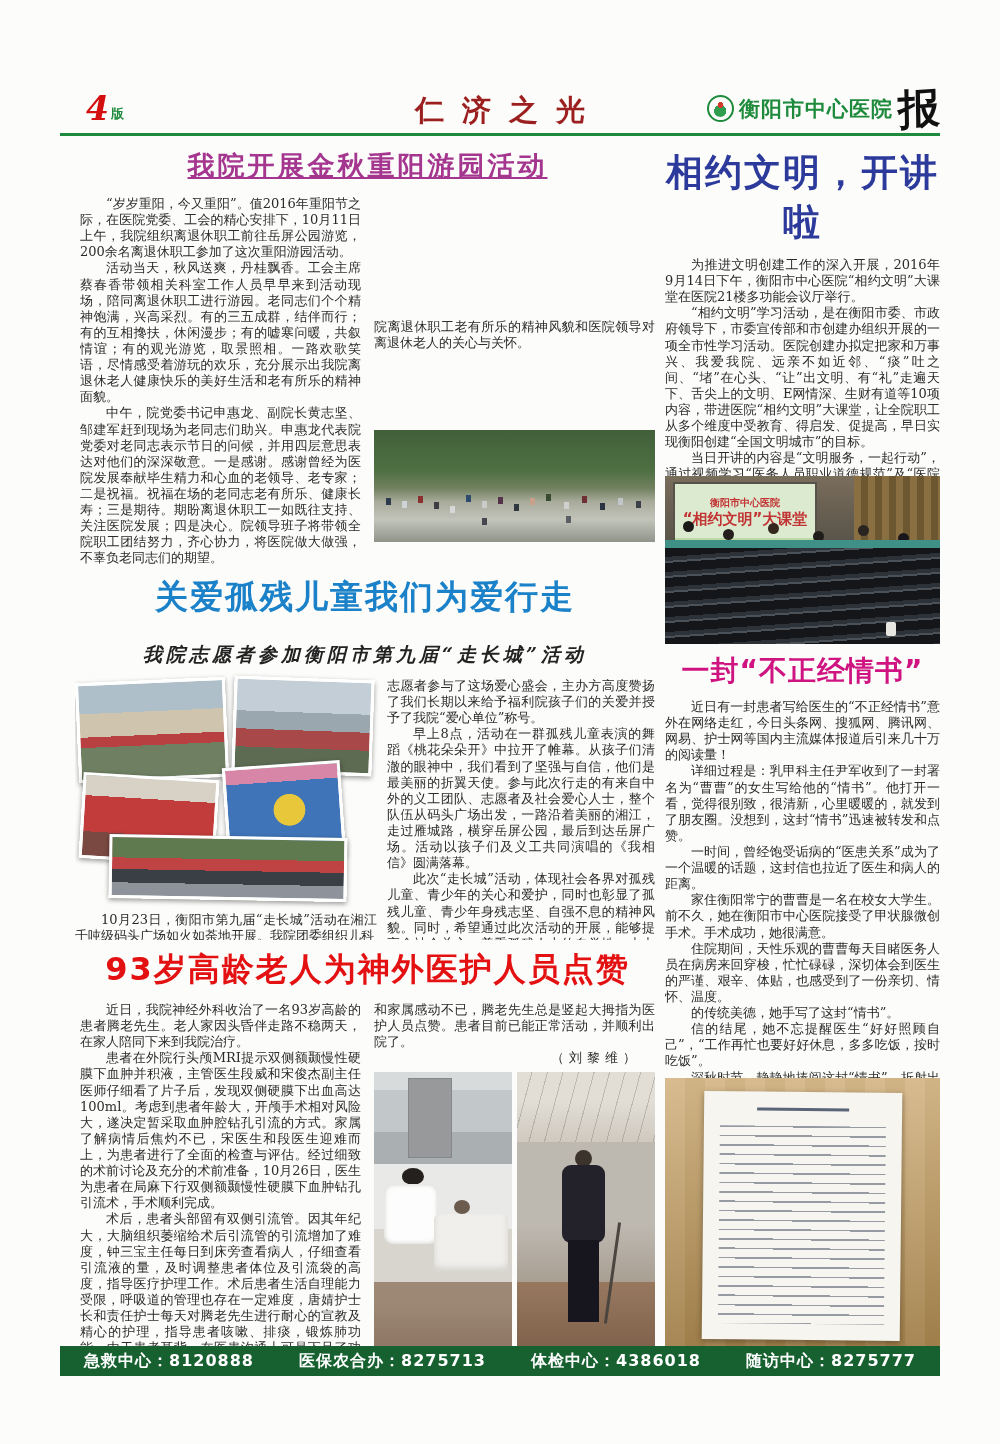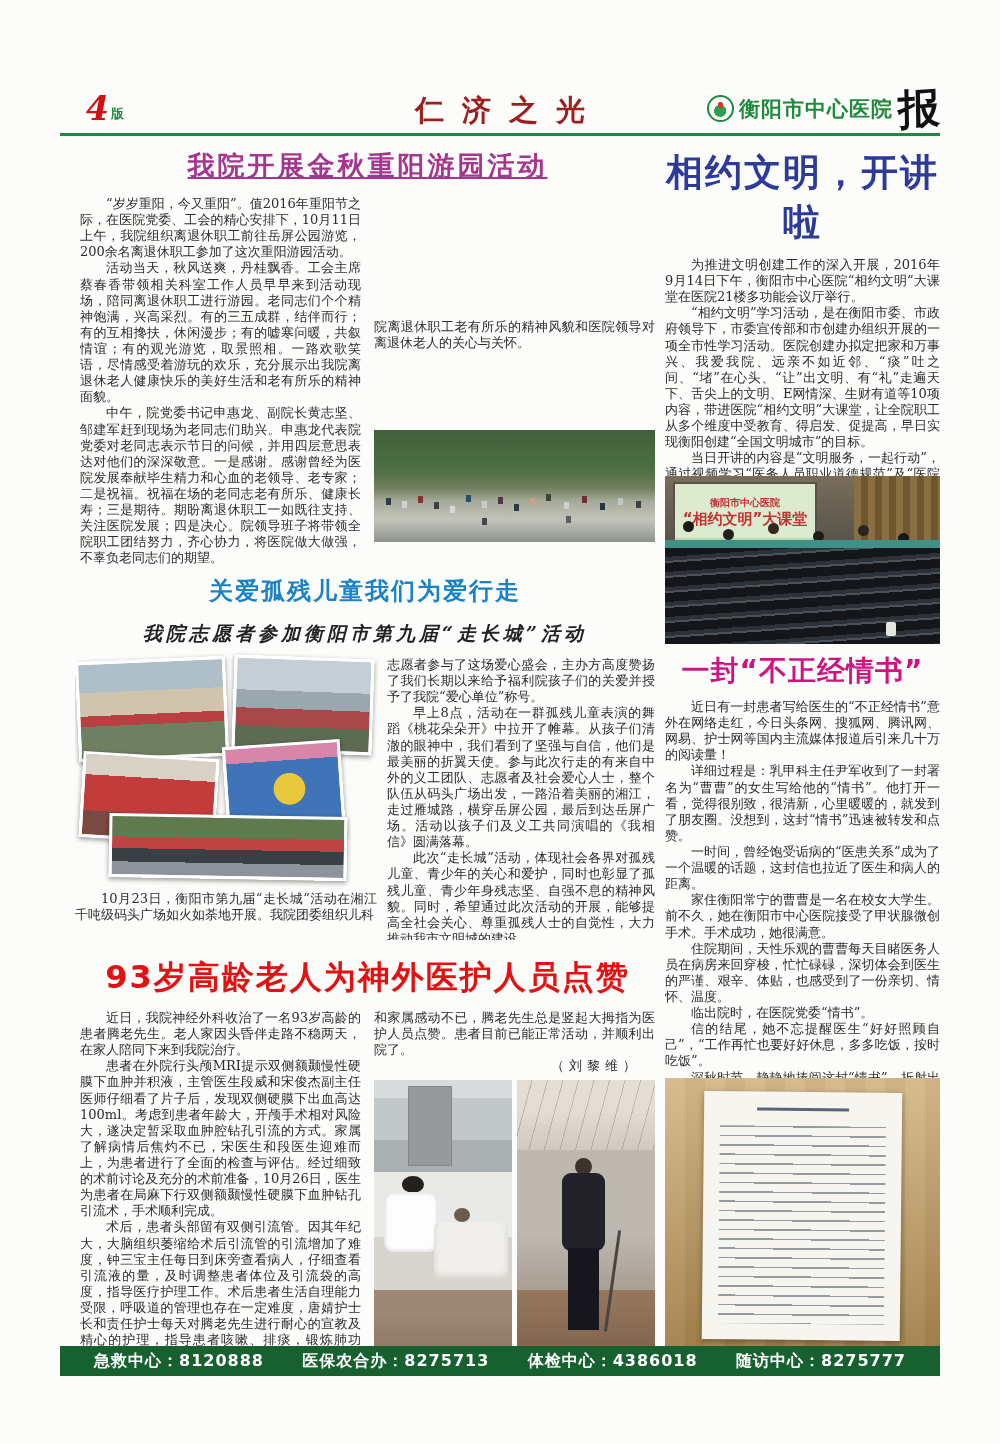--- a/index.html
+++ b/index.html
@@ -72,21 +72,21 @@
   .hall-rail{position:absolute;left:0;right:0;bottom:96px;height:8px;background:#3f9188;}
   .hall-seats{position:absolute;left:0;right:0;bottom:0;height:96px;
       background:repeating-linear-gradient(176deg,#14161a 0 9px,#2c3238 9px 13px,#4a5158 13px 15px);}
   .hall-heads{position:absolute;left:18px;bottom:112px;width:11px;height:11px;border-radius:50%;
       background:#1c1a18;box-shadow:40px 8px 0 #241f1c,85px 2px 0 #35281f,130px 10px 0 #1f1c1a,
       175px 4px 0 #2a2420,215px 12px 0 #18161a;}
   .hall-cup{position:absolute;right:44px;bottom:8px;width:10px;height:14px;background:#e8e6e0;border-radius:2px;}
 
   
   .art2{position:absolute;left:75px;top:573px;width:580px;height:367px;overflow:hidden;}
-  .art2 .atitle{font-size:24px;letter-spacing:2px;color:var(--title-childwalk);margin:2px 0 14px;}
+  .art2 .atitle{font-size:33px;letter-spacing:2px;color:var(--title-childwalk);margin:2px 0 22px;}
   .subtitle{text-align:center;font-family:"DejaVu Serif","Liberation Serif",serif;font-weight:bold;
       font-style:italic;font-size:19px;letter-spacing:4px;color:#222;margin-bottom:10px;}
   .art2row{display:flex;gap:10px;}
   .art2L{width:302px;}
   .art2R{flex:1;}
   .collage{position:relative;width:302px;height:226px;margin-bottom:8px;}
   .cphoto{position:absolute;border:3px solid #fff;box-shadow:0 2px 5px rgba(0,0,0,.4);}
   .cp1{left:2px;top:2px;width:150px;height:100px;transform:rotate(-2.5deg);
       background:linear-gradient(180deg,#aebfca 0 30%,#cfc4ae 30% 55%,#b84040 55% 66%,#6f7f62 66%);}
   .cp2{left:158px;top:0;width:140px;height:96px;transform:rotate(2deg);
@@ -106,21 +106,21 @@
   .photo-letter{position:absolute;left:0;top:428px;width:275px;height:278px;overflow:hidden;
       background:linear-gradient(180deg,rgba(255,255,255,.28),rgba(0,0,0,.18)),
                  repeating-linear-gradient(90deg,#c9a265 0 20px,#bf9757 20px 40px);}
   .paper{position:absolute;left:38px;top:14px;width:198px;height:248px;background:#f6f5f0;
       transform:rotate(.6deg);box-shadow:0 2px 6px rgba(0,0,0,.35);}
   .paper .ptitle{margin:16px auto 0;width:92px;height:3px;background:#5a6578;}
   .paper .plines{position:absolute;left:16px;right:16px;top:34px;bottom:16px;
       background:repeating-linear-gradient(180deg,rgba(70,80,100,.55) 0 1.6px,rgba(0,0,0,0) 1.6px 9.4px);}
 
   
-  .art3{position:absolute;left:80px;top:946px;width:575px;height:400px;overflow:hidden;margin-top:8px;}
+  .art3{position:absolute;left:80px;top:946px;width:575px;height:400px;overflow:hidden;}
   .art3 .atitle{font-size:32px;letter-spacing:2px;color:var(--title-elder);margin:2px 0 10px;}
   .wardrow{display:flex;gap:5px;margin-top:6px;}
   .photo-ward,.photo-walk{position:relative;width:138px;height:288px;overflow:hidden;}
   .e1-top{height:92px;background:linear-gradient(180deg,#d7dbdc 0 20%,#c2c7c9 20% 65%,#aab0b2 65%);}
   .e1-door{position:absolute;left:34px;top:6px;width:44px;height:80px;background:#97999b;border:1px solid #85878a;}
   .e1-mid{height:118px;background:linear-gradient(180deg,#e9e9e7 0 55%,#d8d5cf 55%);}
   .n-hair{position:absolute;left:28px;top:96px;width:22px;height:17px;border-radius:50%;background:#23201e;}
   .n-body{position:absolute;left:10px;top:112px;width:54px;height:60px;border-radius:9px;background:#fdfdfd;
       box-shadow:inset 0 0 5px #c9c9c4;}
   .pt-head{position:absolute;left:80px;top:128px;width:16px;height:14px;border-radius:50%;background:#6b5a4e;}
@@ -131,21 +131,21 @@
       linear-gradient(180deg,#e2ded6 0 40%,#cfc9bf 100%);}
   .e2-mid{height:140px;background:linear-gradient(180deg,#bdb8b0 0 60%,#a99f93 100%);}
   .e2-floor{height:78px;background:linear-gradient(180deg,#97785f,#7c5f4a);}
   .m-head{position:absolute;left:58px;top:78px;width:17px;height:17px;border-radius:50%;background:#3c332c;}
   .m-body{position:absolute;left:45px;top:93px;width:43px;height:78px;border-radius:9px;background:#23212a;}
   .m-legs{position:absolute;left:51px;top:168px;width:31px;height:82px;background:#17151d;}
   .m-cane{position:absolute;left:94px;top:150px;width:2.5px;height:102px;background:#4a463f;transform:rotate(8deg);}
 
   
   .footer{position:absolute;left:60px;top:1346px;width:880px;height:30px;background:var(--footer-bg);
-      display:flex;align-items:center;justify-content:space-between;padding:0 34px;}
+      display:flex;align-items:center;justify-content:space-between;padding:0 24px;}
   .footer span{color:#fff;font-weight:bold;font-size:16px;letter-spacing:1px;
       font-family:"DejaVu Sans","Liberation Sans",sans-serif;}
 </style>
 </head>
 <body>
 
 <div class="page">
 
   <div class="header">
     <div class="pagenum">
@@ -228,21 +228,21 @@
   </div>
 
   <div class="artB">
     <div class="atitle">一封“不正经情书”</div>
     <div class="txt bt">
       <p class="ind">近日有一封患者写给医生的“不正经情书”意外在网络走红，今日头条网、搜狐网、腾讯网、网易、护士网等国内主流媒体报道后引来几十万的阅读量！</p>
       <p class="ind">详细过程是：乳甲科主任尹军收到了一封署名为“曹曹”的女生写给他的“情书”。他打开一看，觉得很别致，很清新，心里暖暖的，就发到了朋友圈。没想到，这封“情书”迅速被转发和点赞。</p>
       <p class="ind">一时间，曾经饱受诟病的“医患关系”成为了一个温暖的话题，这封信也拉近了医生和病人的距离。</p>
       <p class="ind">家住衡阳常宁的曹曹是一名在校女大学生。前不久，她在衡阳市中心医院接受了甲状腺微创手术。手术成功，她很满意。</p>
       <p class="ind">住院期间，天性乐观的曹曹每天目睹医务人员在病房来回穿梭，忙忙碌碌，深切体会到医生的严谨、艰辛、体贴，也感受到了一份亲切、情怀、温度。</p>
-      <p class="ind">临出院时，在医院党委“情书”。</p>
+      <p class="ind">的传统美德，她手写了这封“情书”。</p>
       <p class="ind">信的结尾，她不忘提醒医生“好好照顾自己”，“工作再忙也要好好休息，多多吃饭，按时吃饭”。</p>
       <p class="ind">深秋时节，静静地捧阅这封“情书”，折射出了医生身上的那抹圣洁，也激起了病人内心的那掬涟漪。</p>
     </div>
     <div class="photo-letter">
       <div class="paper">
         <div class="ptitle"></div>
         <div class="plines"></div>
       </div>
     </div>
   </div>

